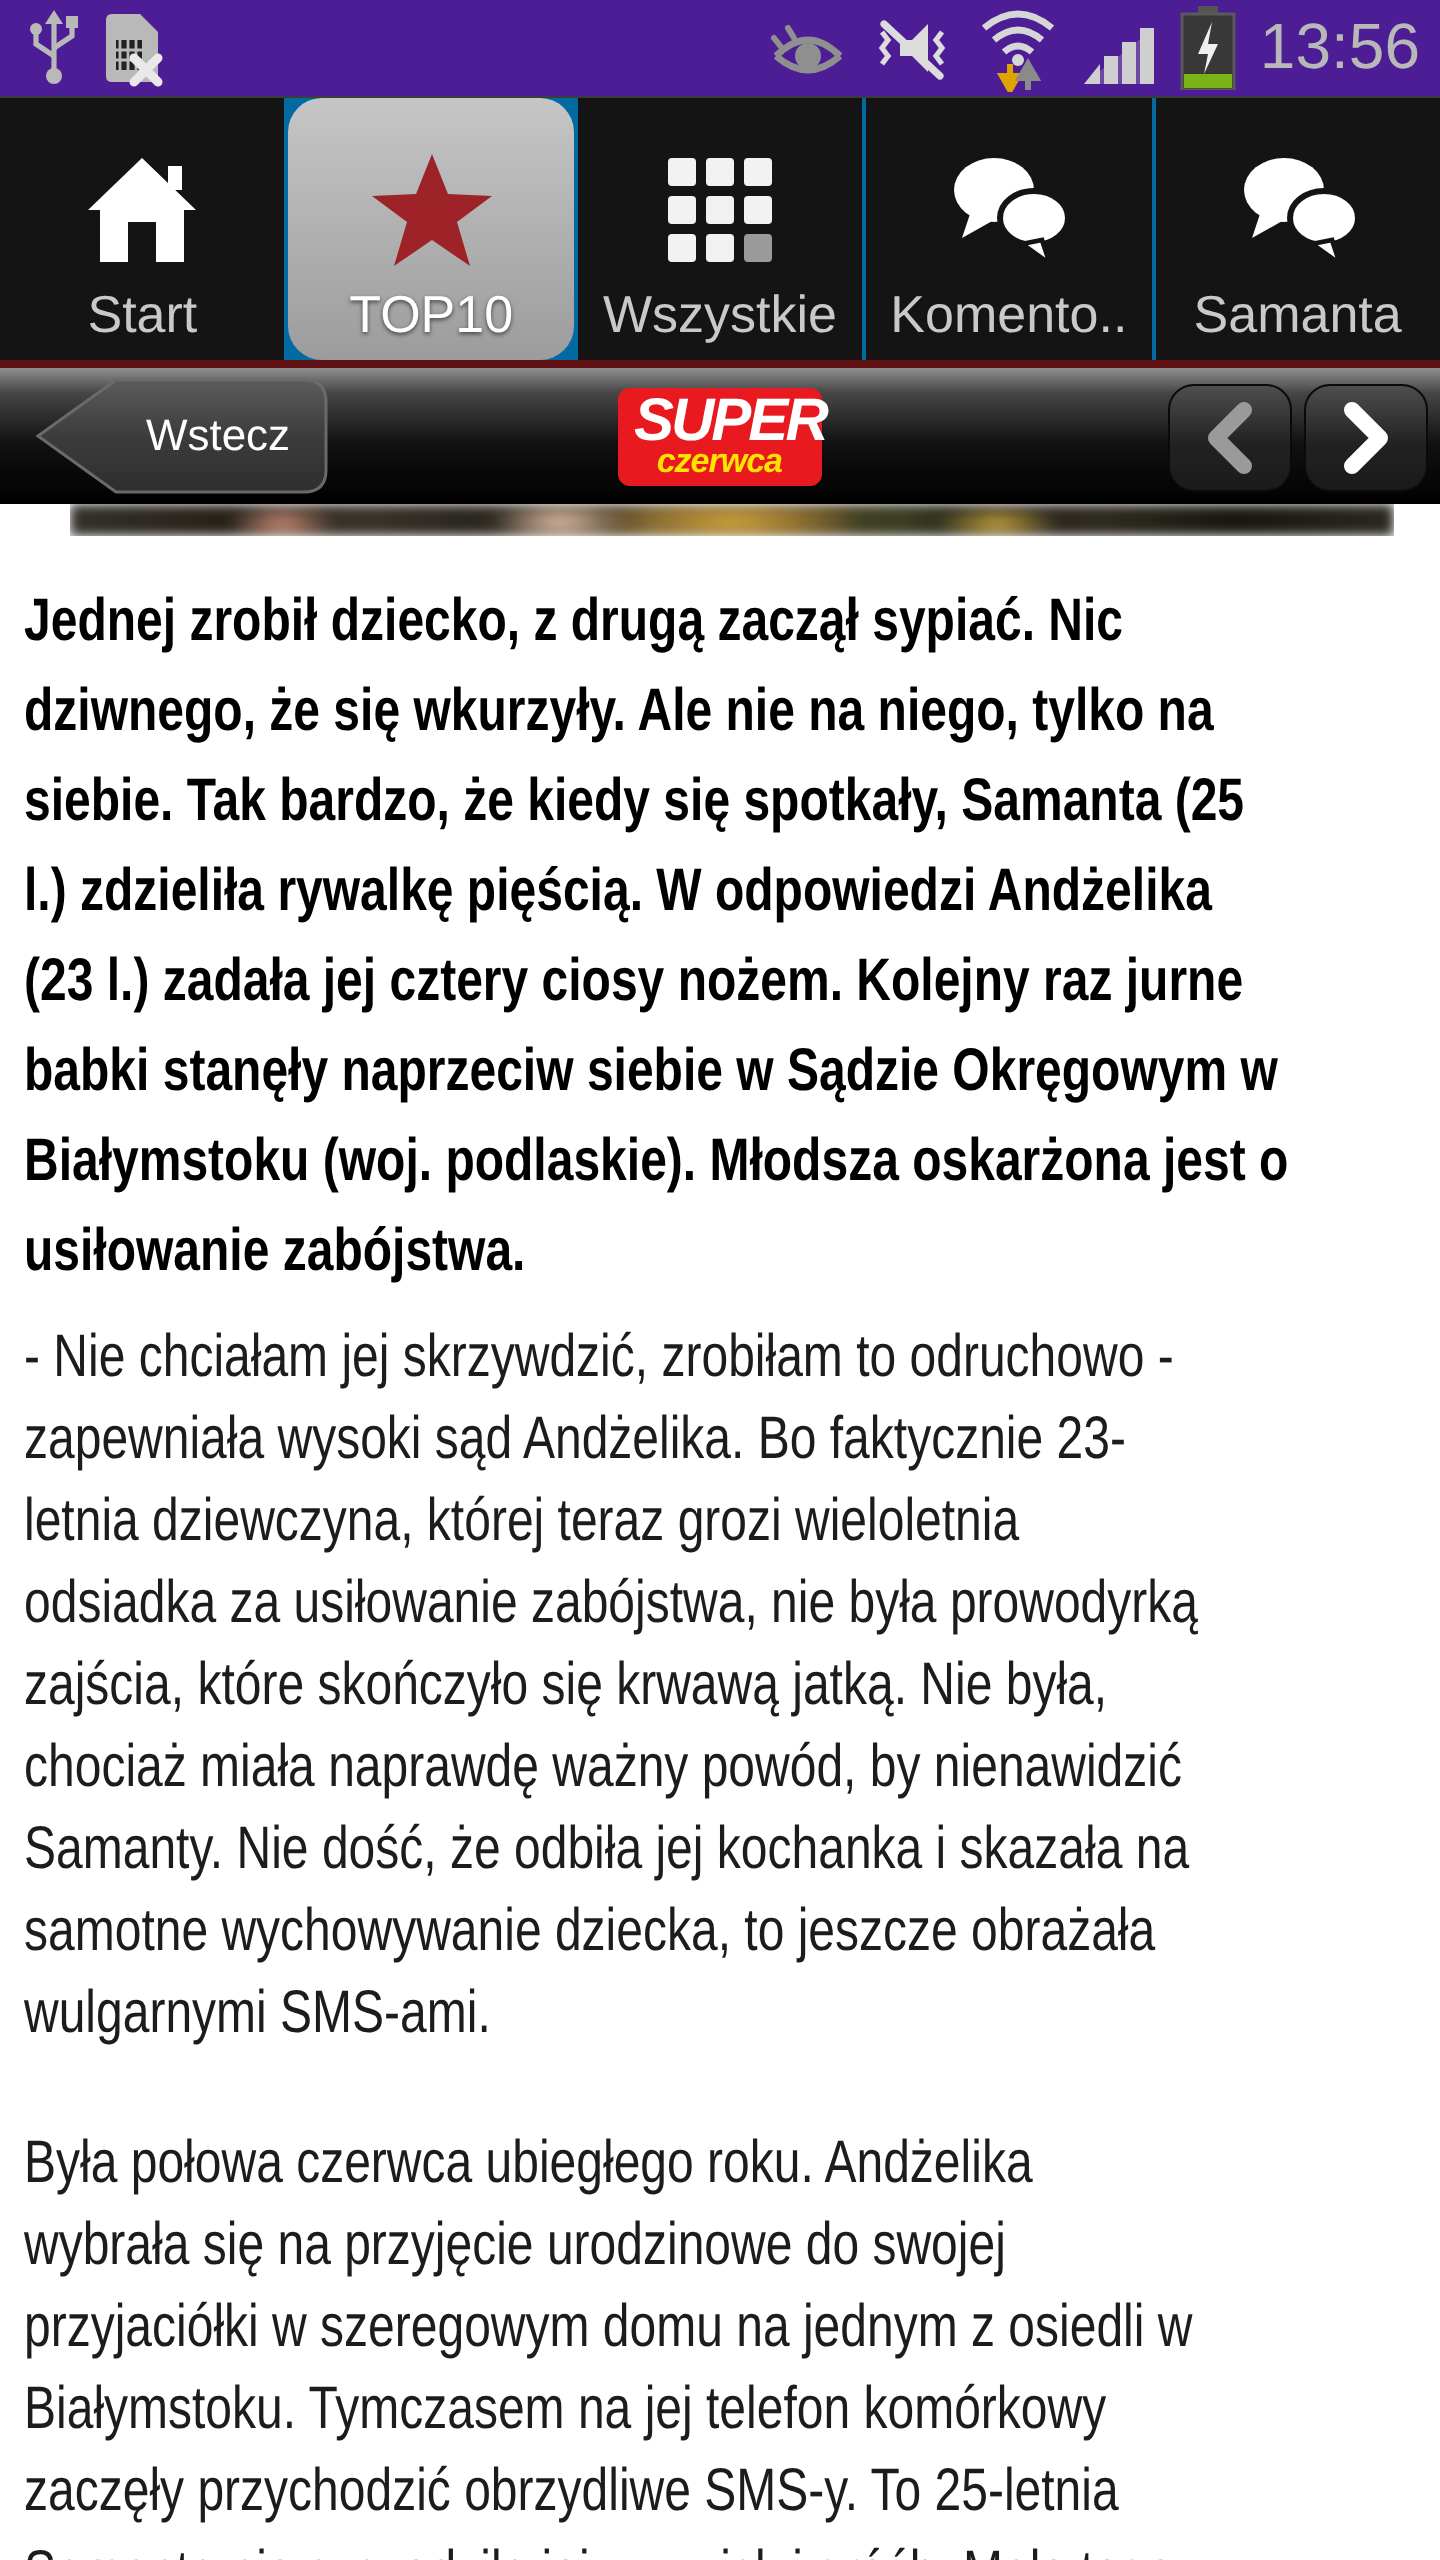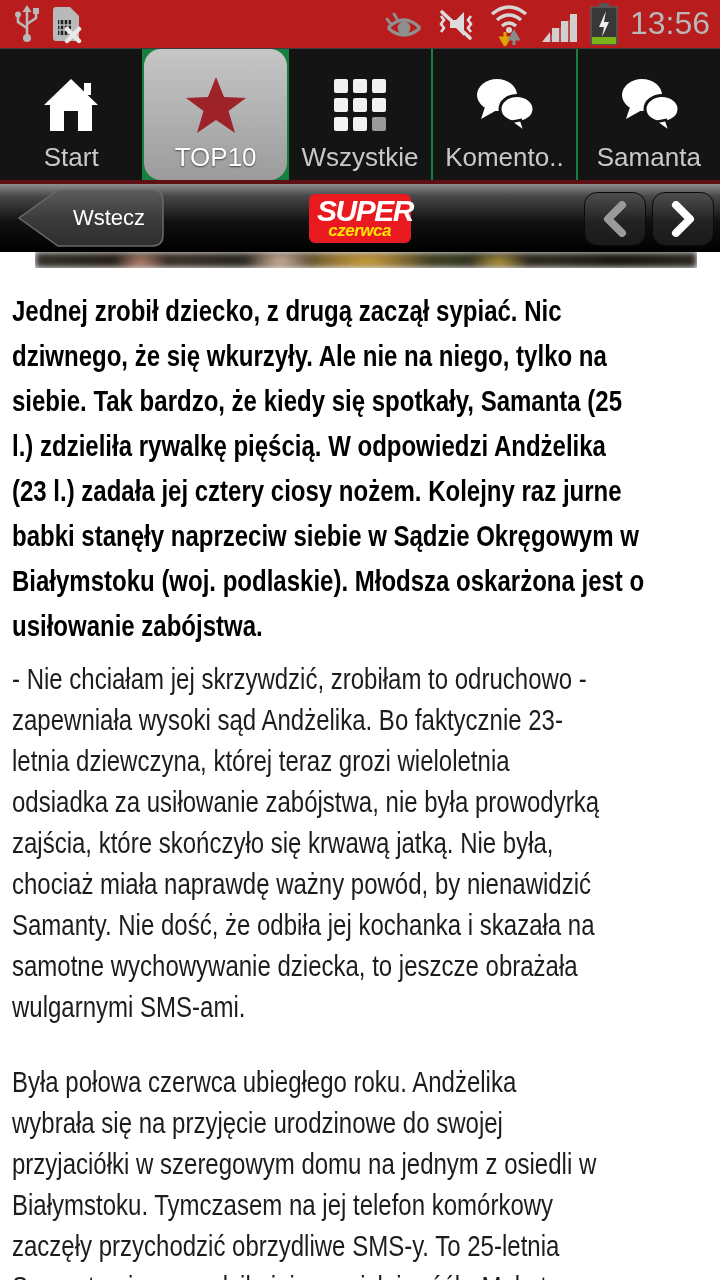--- a/index.html
+++ b/index.html
@@ -1,27 +1,27 @@
 <!DOCTYPE html>
 <html><head>
 <meta charset="utf-8">
 <style>
   * { margin:0; padding:0; box-sizing:border-box; }
   html,body { width:720px; height:1280px; overflow:hidden; background:#fff;
               font-family:"Liberation Sans", sans-serif; }
 
   
-  .status-bar { height:48px; background:#b91c1c; display:flex; 
+  .status-bar { height:48px; background:#4c1d95; display:flex; 
                 justify-content:space-between; padding:0 6px 0 14px; }
   .sb-left, .sb-right { display:flex; align-items:center; gap:10px; height:100%; }
   .sb-time { color:#b8b8b8; font-size:32px; letter-spacing:0; padding:0 4px 2px 2px; }
   .sb-icon { display:flex; align-items:center; }
 
   
-  .tab-bar { height:132px; background:#15803d; display:flex; border-top:1px solid #3c3c3c; }
+  .tab-bar { height:132px; background:#0369a1; display:flex; border-top:1px solid #3c3c3c; }
   .tab { flex:1 1 0; background:#141414; margin-right:2px; display:flex;
          flex-direction:column; align-items:center; justify-content:flex-end;
          padding-bottom:8px; position:relative; }
   .tab:last-child { margin-right:0; }
   .tab .icon-box { height:74px; display:flex; align-items:center; justify-content:center; }
   .tab-label { color:#c9c9c9; font-size:26px; line-height:30px; white-space:nowrap; }
   .tab.selected { background:linear-gradient(#c6c6c6,#9c9c9c); border-radius:17px; }
   .tab.selected .tab-label { color:#fff; text-shadow:0 1px 2px rgba(0,0,0,.6); }
 
   .red-line { height:4px; background:#5e1013; }

